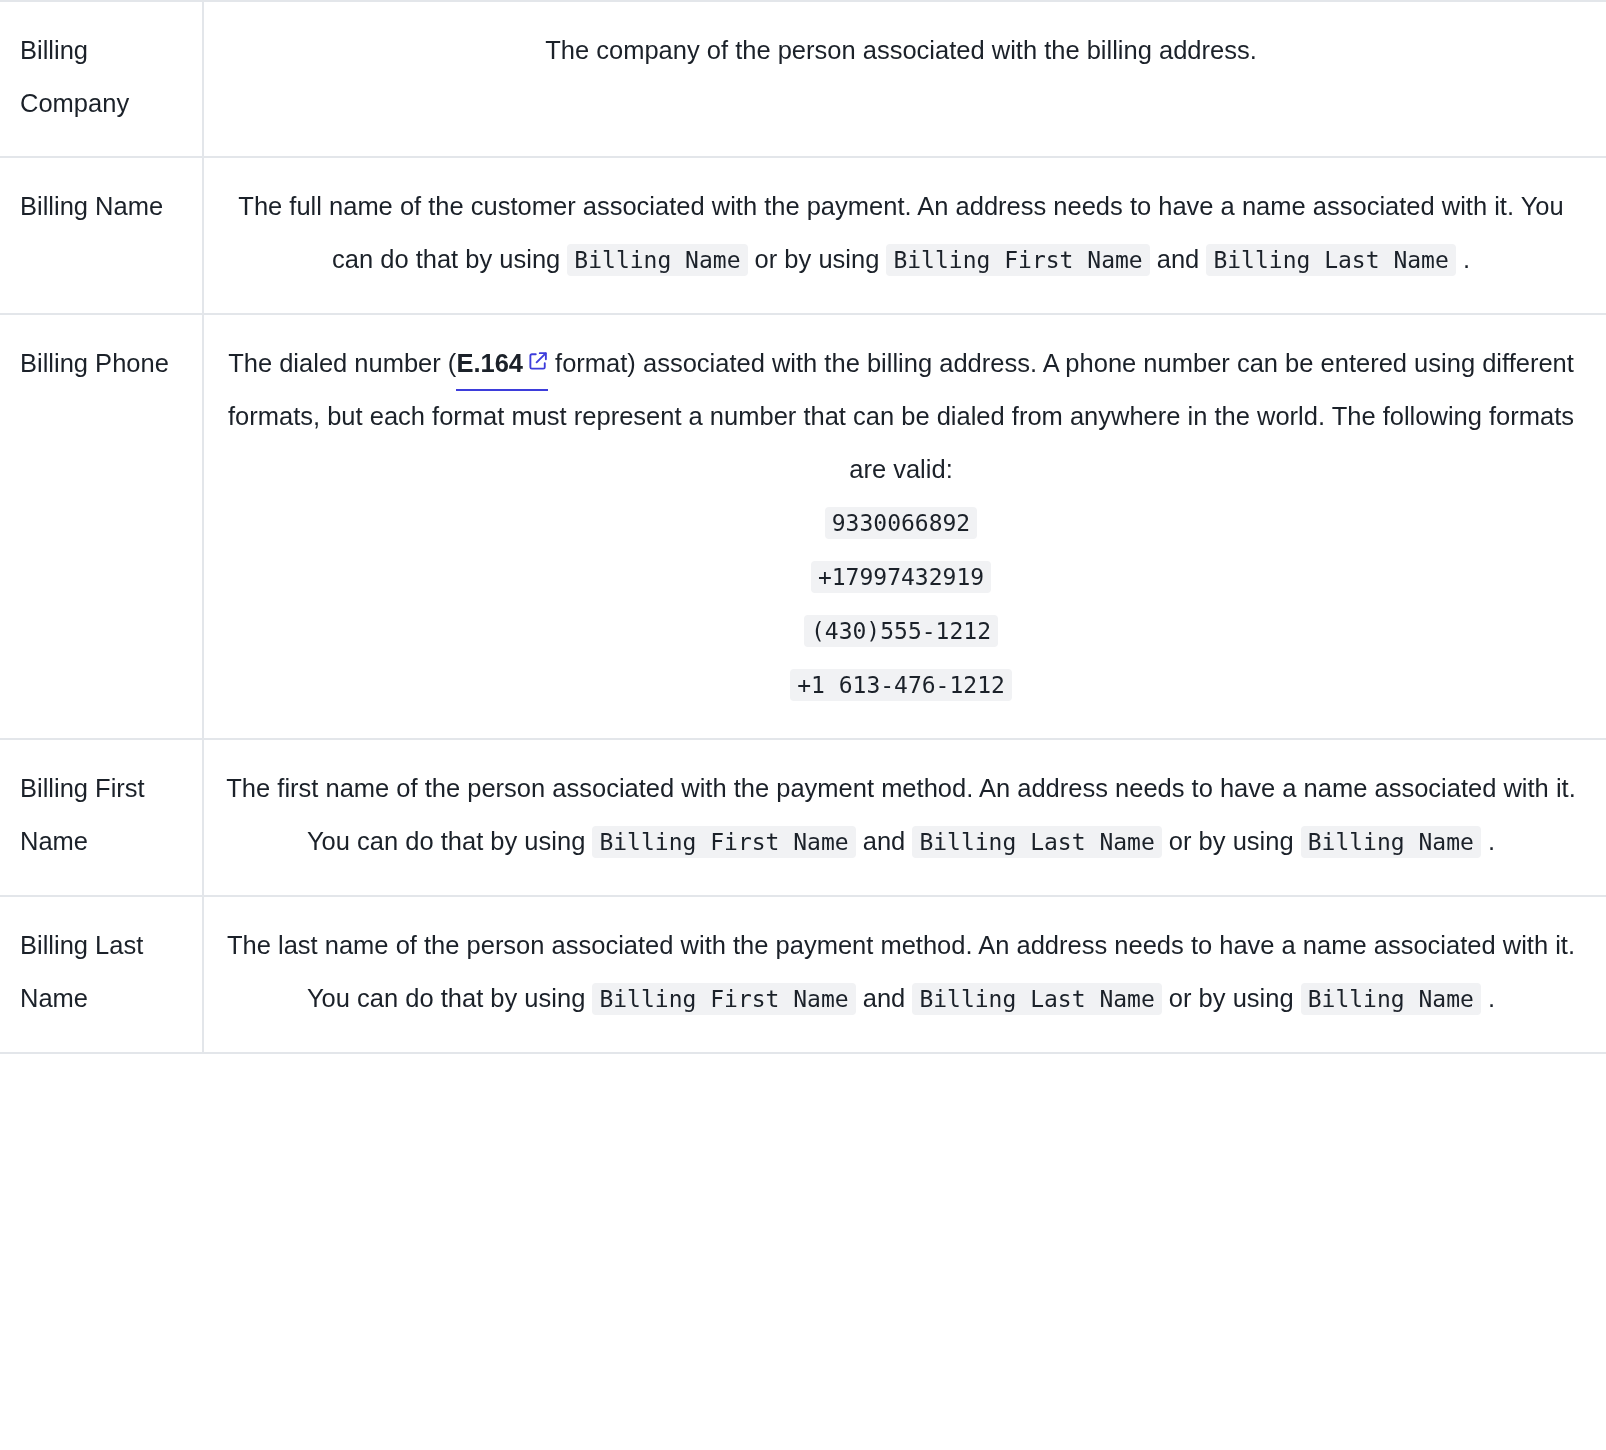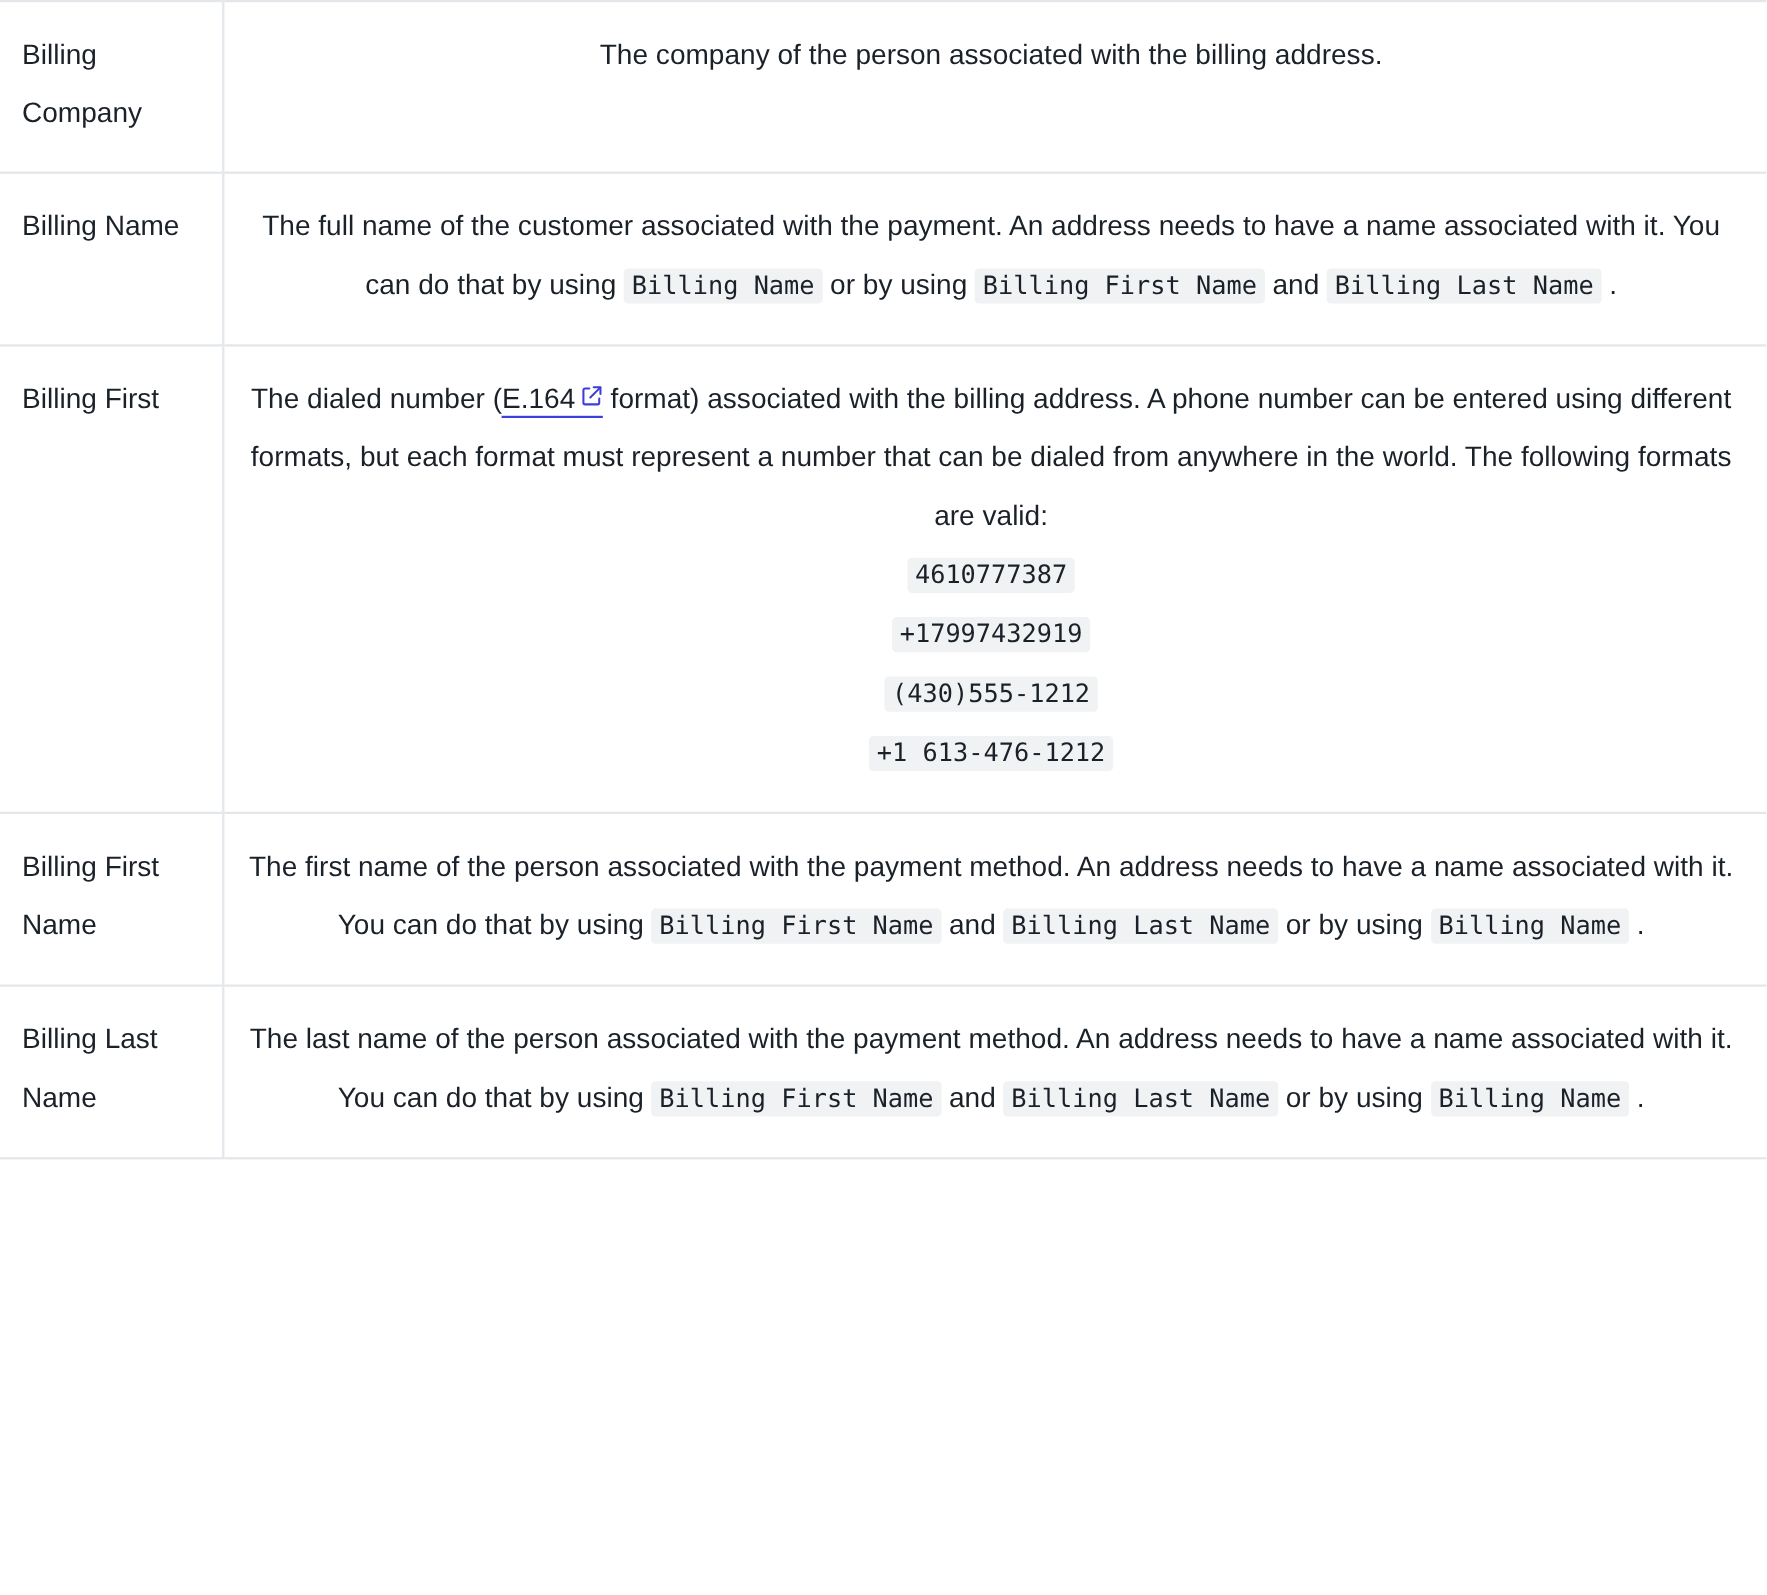--- a/index.html
+++ b/index.html
@@ -68,23 +68,24 @@
   .fmt-list li {
     margin: 0;
     padding: 0;
     line-height: 53px;
   }
 
   .ext-link {
     color: #1b2129;
     text-decoration: none;
     border-bottom: 2px solid #3d3ddb;
-    padding-bottom: 1px;
+    padding-bottom: 12px;
     position: relative;
     white-space: nowrap;
+    font-weight: bold;
   }
   .ext-link .ext-icon {
     display: inline-block;
     vertical-align: 1px;
     margin-left: 5px;
   }
   .ext-link .ext-icon svg {
     display: block;
   }
 </style>
@@ -95,27 +96,27 @@
   <tbody id="table-body">
       <tr>
         <td class="col-name"><span>Billing Company</span></td>
         <td class="col-desc"><span>The company of the person associated with the billing address.</span></td>
       </tr>
       <tr>
         <td class="col-name"><span>Billing Name</span></td>
         <td class="col-desc"><span>The full name of the customer associated with the payment. An address needs to have a name associated with it. You can do that by using </span><code>Billing Name</code><span> or by using </span><code>Billing First Name</code><span> and </span><code>Billing Last Name</code><span> .</span></td>
       </tr>
       <tr>
-        <td class="col-name"><span>Billing First</span></td>
+        <td class="col-name"><span>Billing Phone</span></td>
         <td class="col-desc"><span>The dialed number (</span><a href="#" class="ext-link"><span>E.164</span><span class="ext-icon"><svg width="20" height="20" viewBox="0 0 16 16" fill="none" aria-hidden="true">
                 <path d="M6.2 2.6H3.1A1.2 1.2 0 0 0 1.9 3.8v9.1a1.2 1.2 0 0 0 1.2 1.2h9.1a1.2 1.2 0 0 0 1.2-1.2V9.8" stroke="#3d3ddb" stroke-width="1.5" stroke-linecap="round" stroke-linejoin="round"></path>
                 <path d="M9.4 1.7h4.9v4.9" stroke="#3d3ddb" stroke-width="1.5" stroke-linecap="round" stroke-linejoin="round"></path>
                 <path d="M6.9 9.1 14.1 1.9" stroke="#3d3ddb" stroke-width="1.5" stroke-linecap="round" stroke-linejoin="round"></path>
               </svg></span></a><span> format) associated with the billing address. A phone number can be entered using different formats, but each format must represent a number that can be dialed from anywhere in the world. The following formats are valid:</span><ul class="fmt-list">
-            <li><code>4610777387</code></li>
+            <li><code>9330066892</code></li>
             <li><code>+17997432919</code></li>
             <li><code>(430)555-1212</code></li>
             <li><code>+1 613-476-1212</code></li>
           </ul></td>
       </tr>
       <tr>
         <td class="col-name"><span>Billing First Name</span></td>
         <td class="col-desc"><span>The first name of the person associated with the payment method. An address needs to have a name associated with it. You can do that by using </span><code>Billing First Name</code><span> and </span><code>Billing Last Name</code><span> or by using </span><code>Billing Name</code><span> .</span></td>
       </tr>
       <tr>

